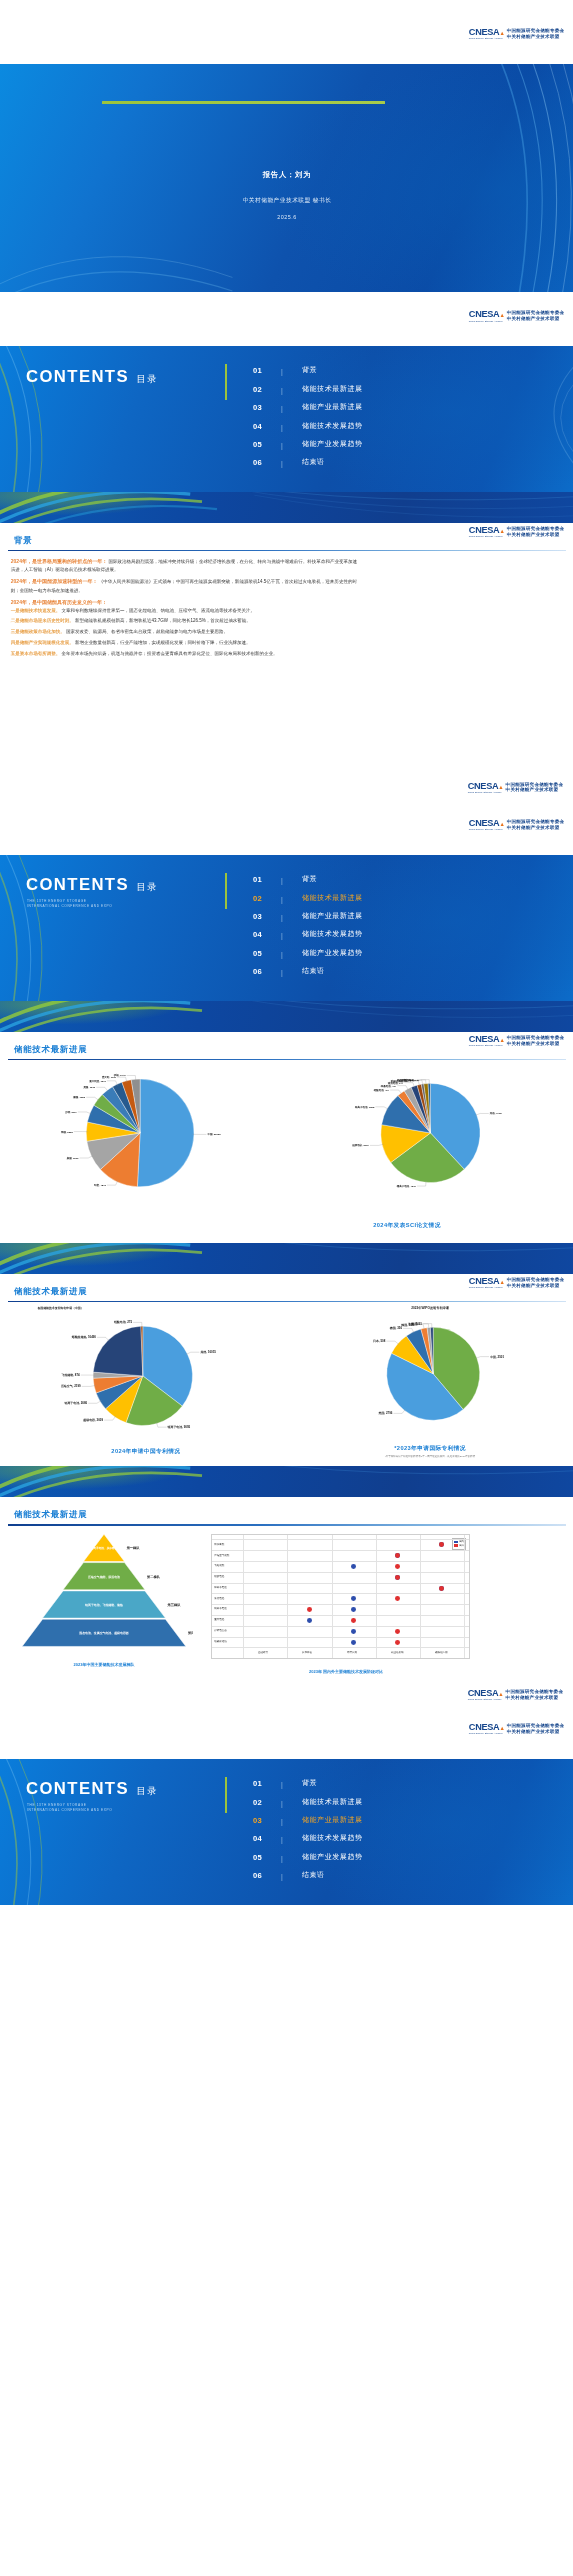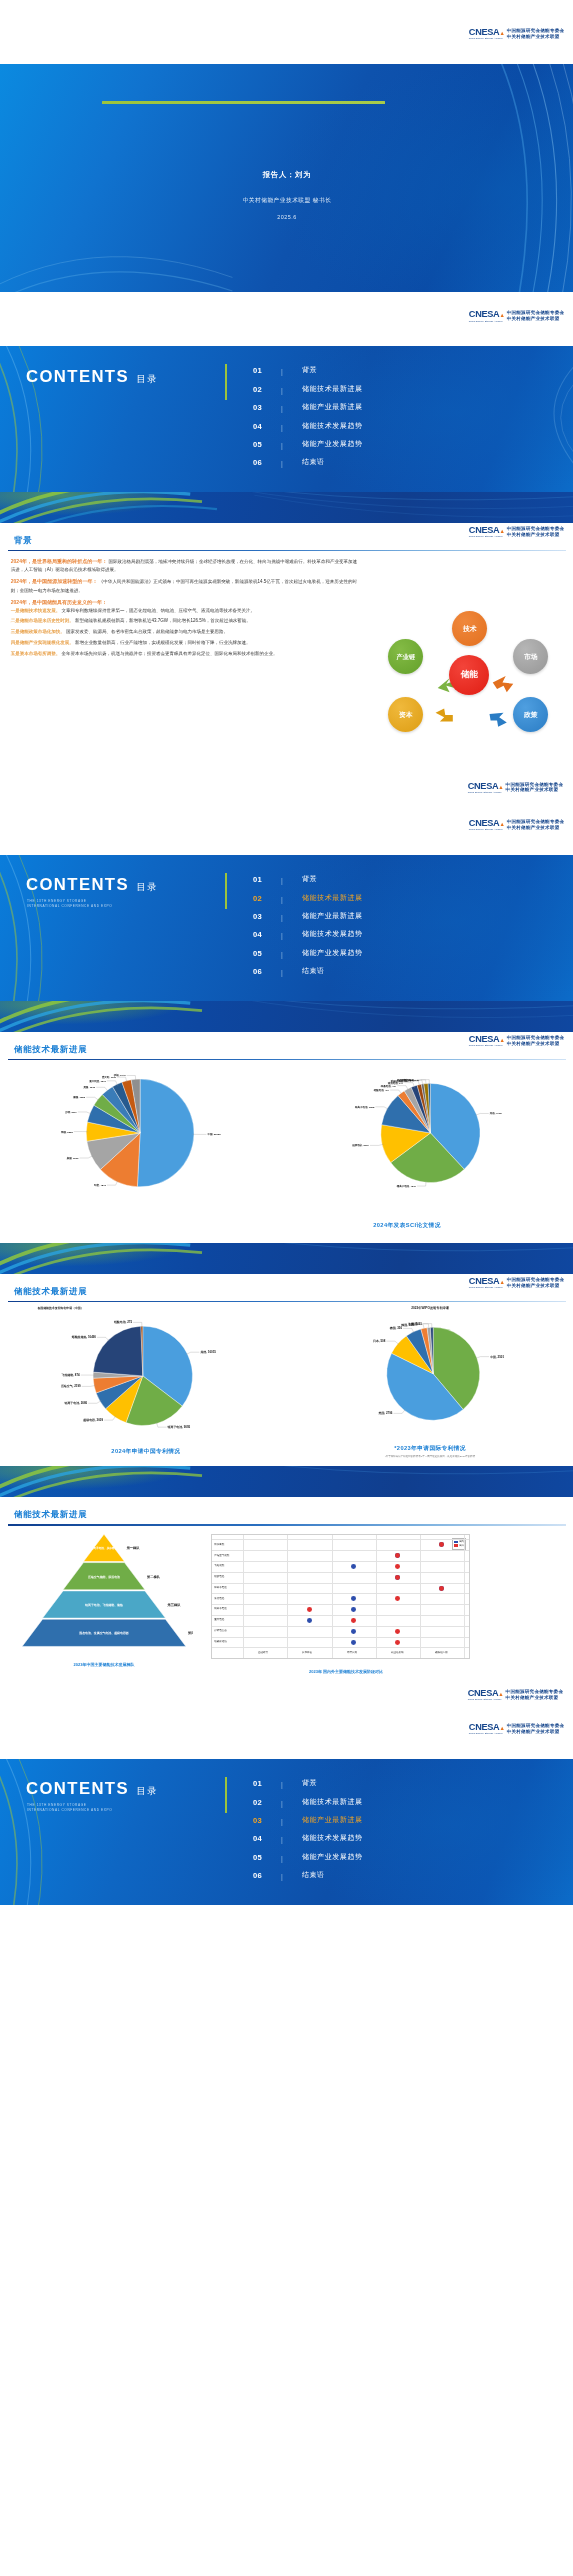--- a/index.html
+++ b/index.html
@@ -302,36 +302,20 @@
       <p class="bg-para">
         <span class="bg-sublead">四是储能产业实现规模化发展。</span>
         <span>新增企业数量创新高，行业产能增加，实现规模化发展；同时价格下降，行业洗牌加速。</span>
       </p>
       <p class="bg-para">
         <span class="bg-sublead">五是资本市场有所调整。</span>
         <span>全年资本市场先抑后扬，机遇与挑战并存；投资者会更青睐具有差异化定位、国际化布局和技术创新的企业。</span>
       </p>
     </div>
 
-    <div class="hex-wrap">
-      <svg width="190" height="135" style="position:absolute;left:0;top:0" viewBox="0 0 352 250">
-        <g>
-          <path d="M118,150 L140,132 L134,142 L152,136 L150,150 L134,146 L140,158 Z" fill="#7cb342"></path>
-          <path d="M220,140 L244,128 L238,140 L258,142 L246,158 L240,146 L228,152 Z" fill="#e2701f"></path>
-          <path d="M214,198 L240,196 L232,204 L246,214 L230,222 L228,210 L216,210 Z" fill="#2a7cc4"></path>
-          <path d="M146,212 L122,212 L130,204 L114,196 L130,188 L132,200 L146,200 Z" fill="#dd9d13"></path>
-        </g>
-      </svg>
-      <div class="hex-circle hc-tech">技术</div>
-      <div class="hex-circle hc-market">市场</div>
-      <div class="hex-circle hc-policy">政策</div>
-      <div class="hex-circle hc-capital">资本</div>
-      <div class="hex-circle hc-chain">产业链</div>
-      <div class="hex-circle hc-center">储能</div>
-    </div>
 
     <div class="cnesa-logo" style="position:absolute;right:10.8px;bottom:7.6px">
       <div class="cnesa-mark">
         <div class="cnesa-main"><span>CNESA</span><span class="dot">▲</span></div>
         <div class="cnesa-sub">China Energy Storage Alliance</div>
       </div>
       <div>
         <div class="cnesa-cn">中国能源研究会储能专委会</div>
         <div class="cnesa-cn">中关村储能产业技术联盟</div>
       </div>

